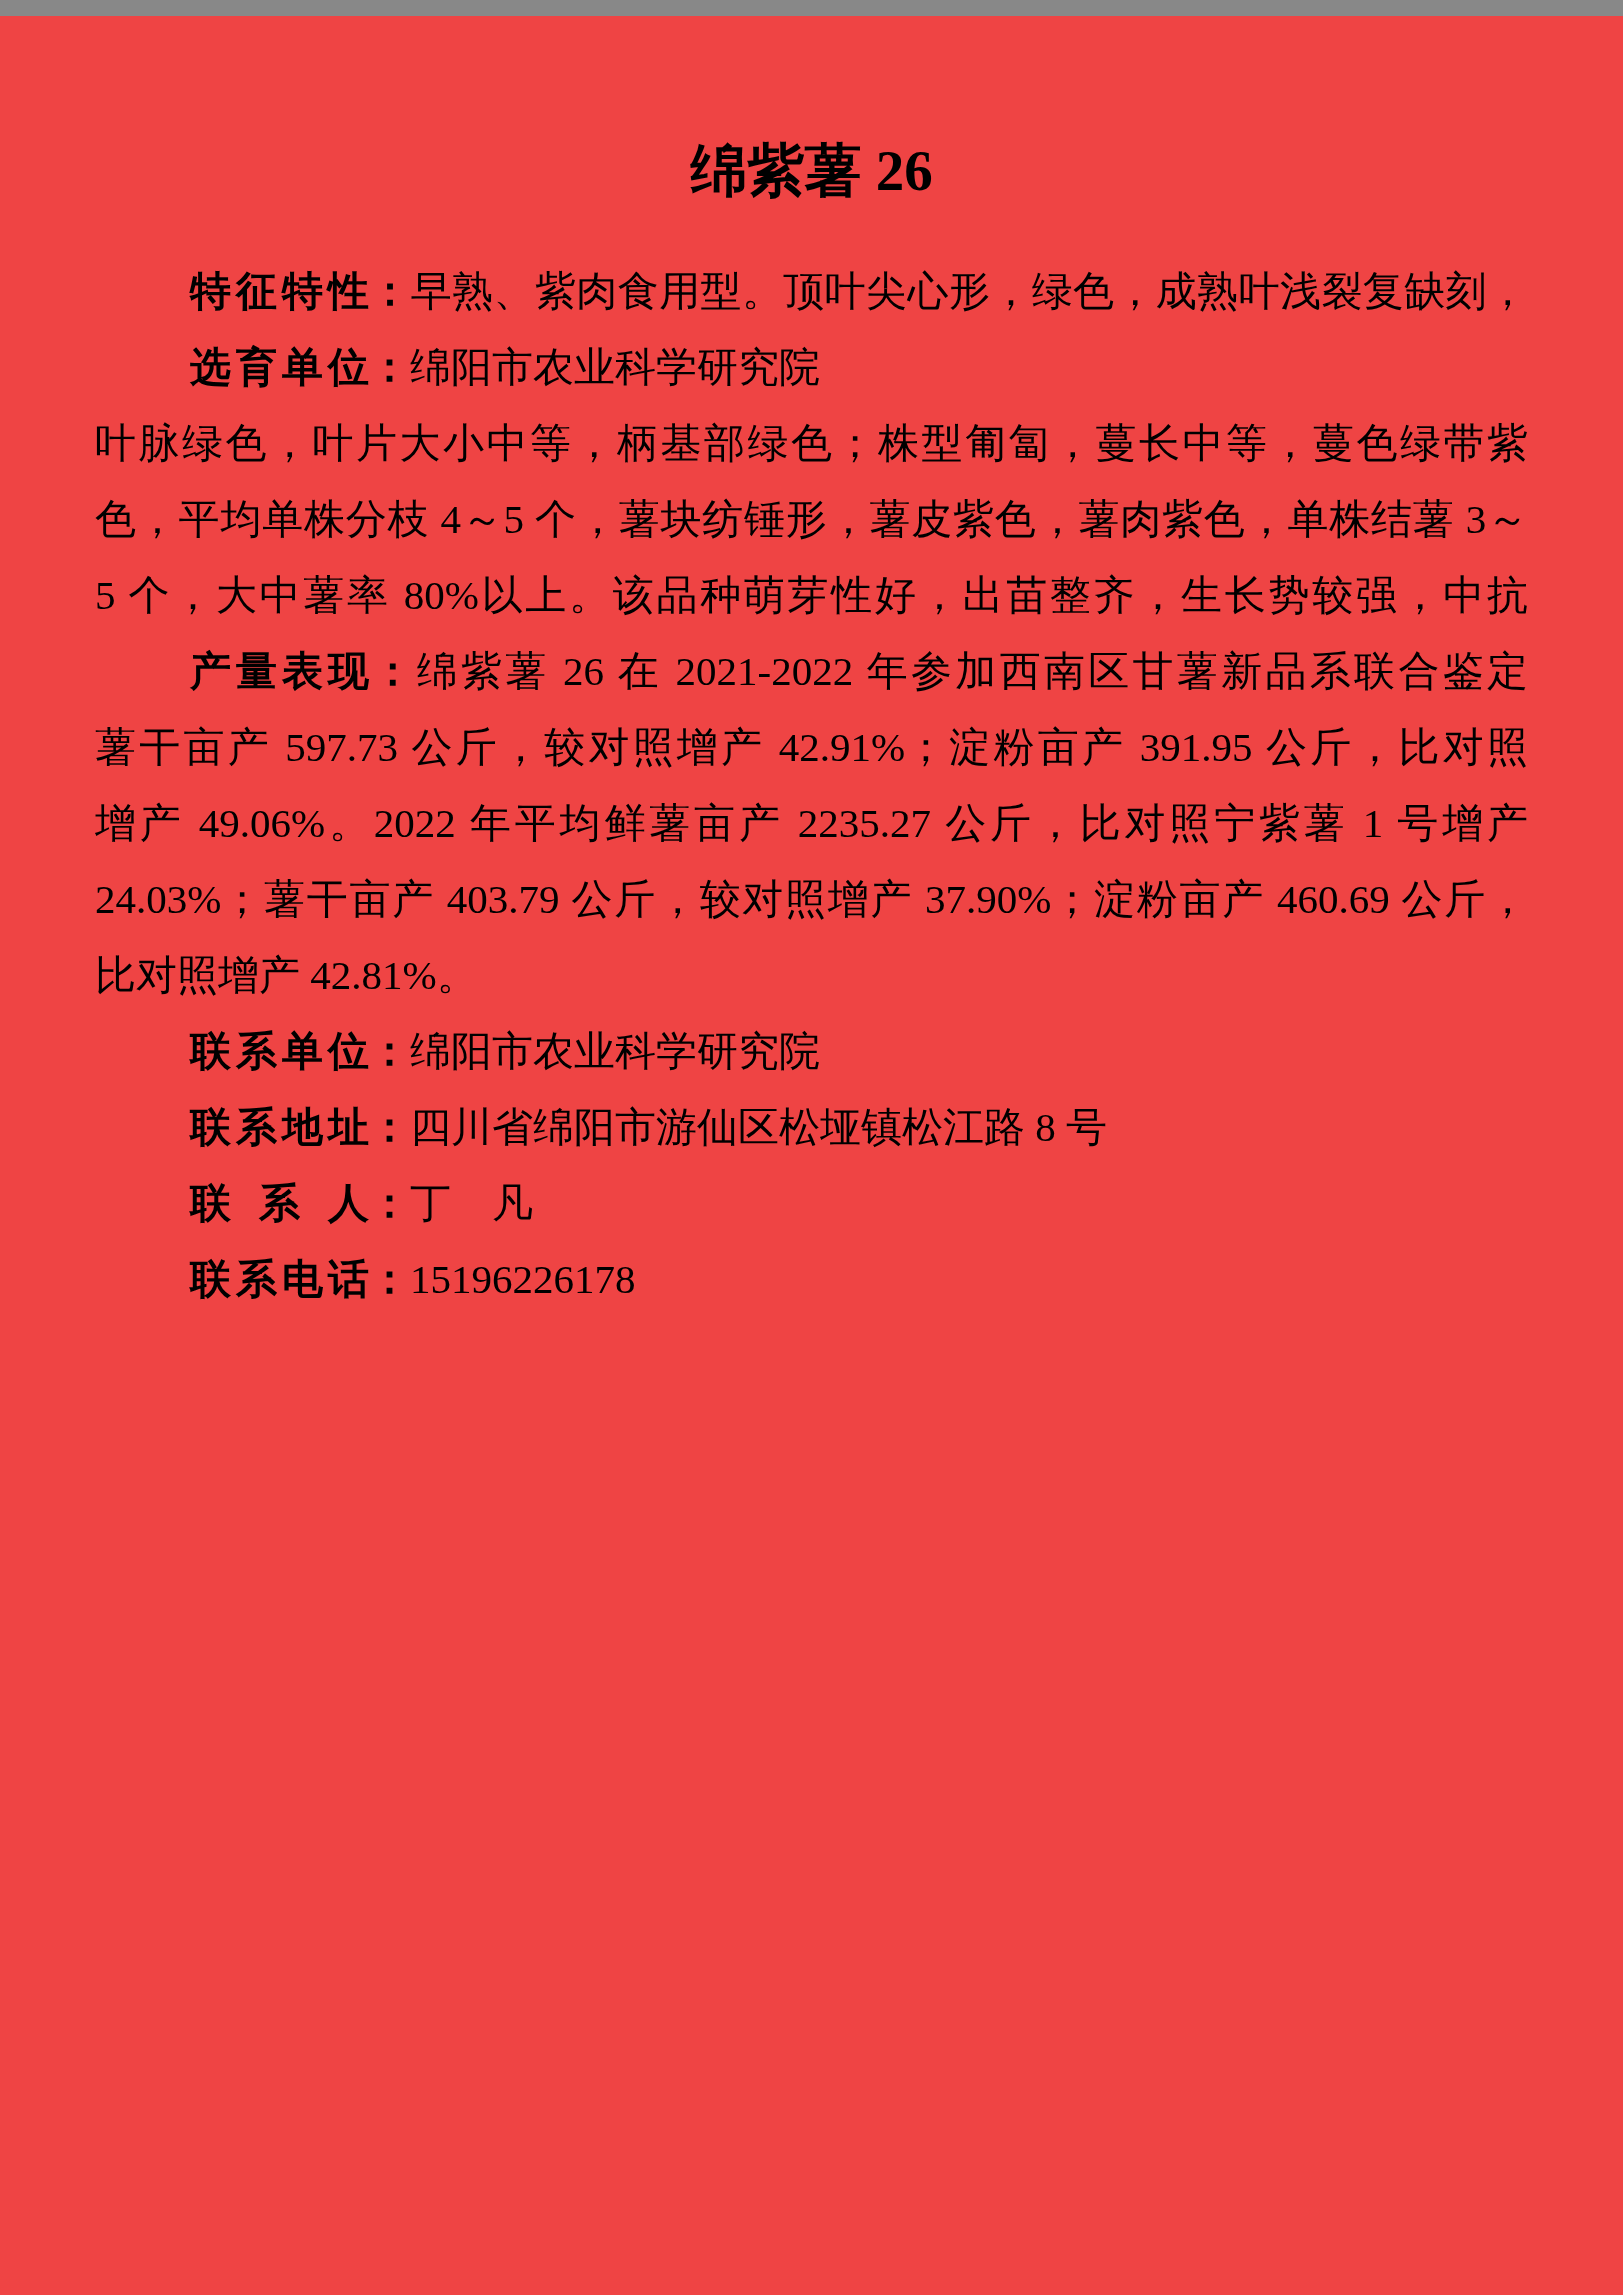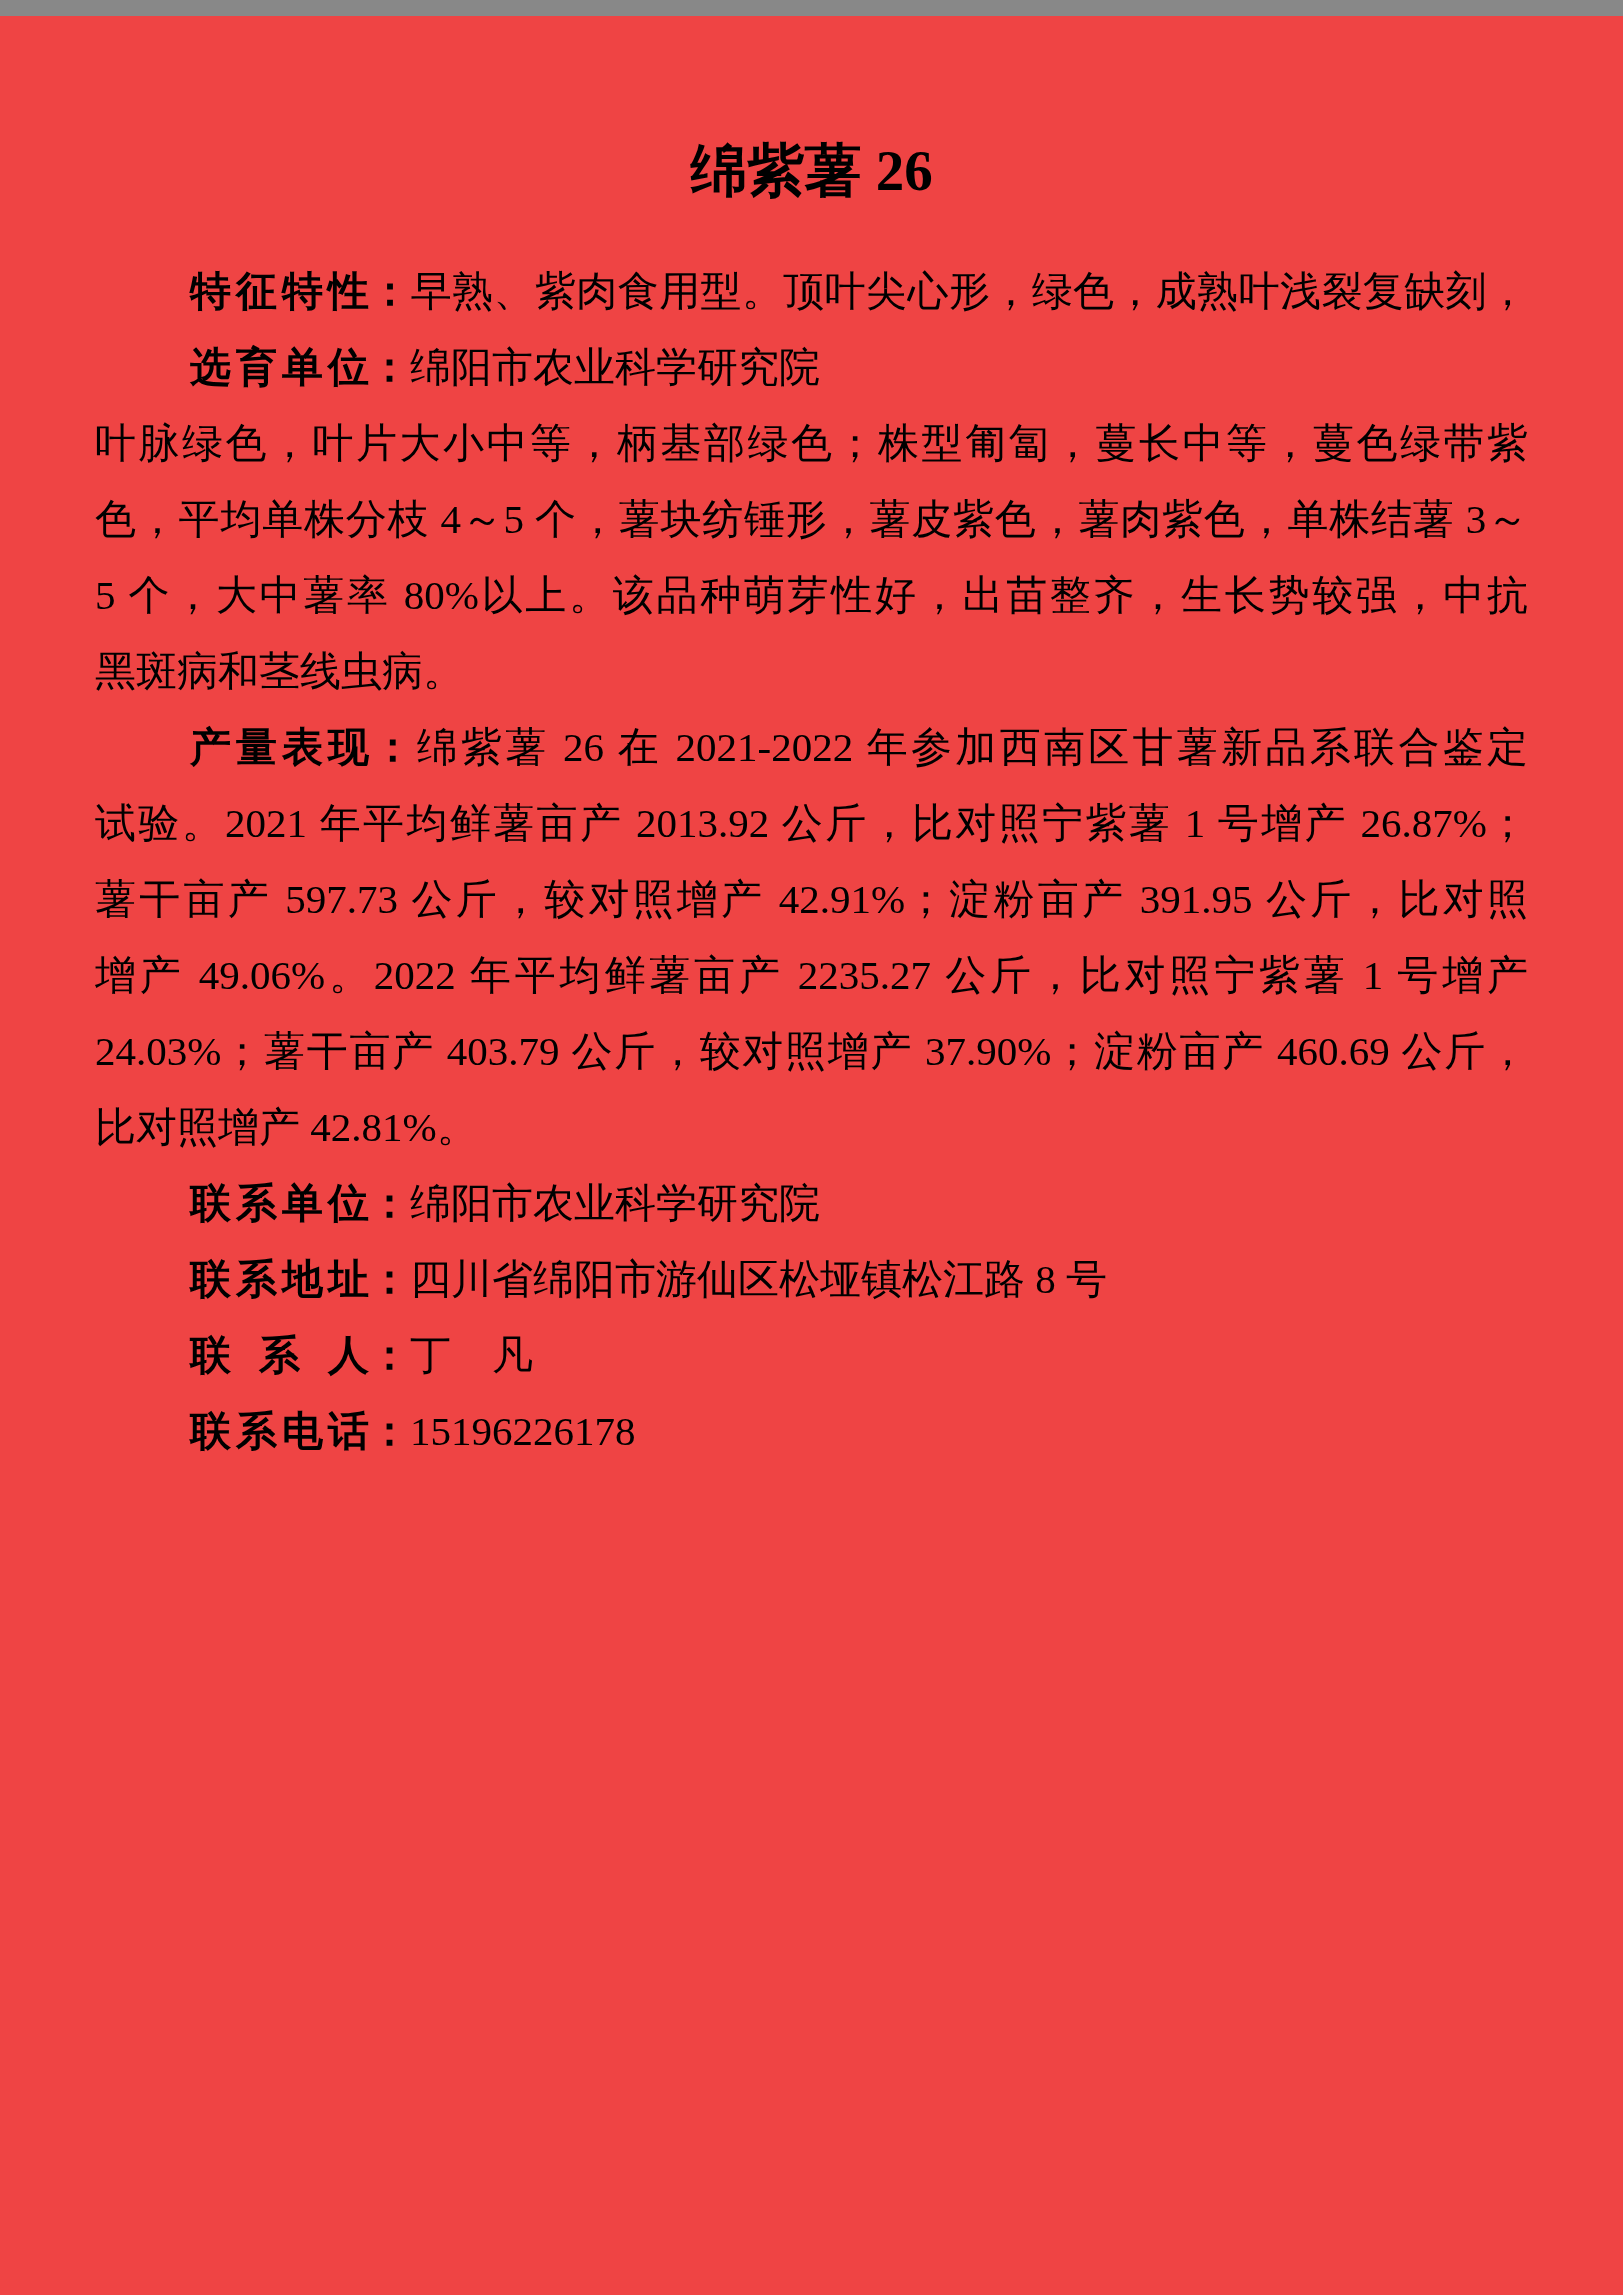--- a/index.html
+++ b/index.html
@@ -67,24 +67,22 @@
     <div class="title">绵紫薯 26</div>
 
     <div class="body">
 
       <div class="line first just"><span class="plabel spread">特征特性</span><span class="pcolon">：</span><span>早熟、紫肉食用型。顶叶尖心形，绿色，成熟叶浅裂复缺刻，</span></div>
 
       <div class="line first"><span class="plabel spread">选育单位</span><span class="pcolon">：</span><span>绵阳市农业科学研究院</span></div>
       <div class="line just">叶脉绿色，叶片大小中等，柄基部绿色；株型匍匐，蔓长中等，蔓色绿带紫</div>
       <div class="line just">色，平均单株分枝 4～5 个，薯块纺锤形，薯皮紫色，薯肉紫色，单株结薯 3～</div>
       <div class="line just">5 个，大中薯率 80%以上。该品种萌芽性好，出苗整齐，生长势较强，中抗</div>
-      <div class="line">黑斑病和茎线虫病。</div>
 
       <div class="line first just"><span class="plabel spread">产量表现</span><span class="pcolon">：</span><span>绵紫薯 26 在 2021-2022 年参加西南区甘薯新品系联合鉴定</span></div>
-      <div class="line just">试验。2021 年平均鲜薯亩产 2013.92 公斤，比对照宁紫薯 1 号增产 26.87%；</div>
       <div class="line just">薯干亩产 597.73 公斤，较对照增产 42.91%；淀粉亩产 391.95 公斤，比对照</div>
       <div class="line just">增产 49.06%。2022 年平均鲜薯亩产 2235.27 公斤，比对照宁紫薯 1 号增产</div>
       <div class="line just">24.03%；薯干亩产 403.79 公斤，较对照增产 37.90%；淀粉亩产 460.69 公斤，</div>
       <div class="line">比对照增产 42.81%。</div>
 
       <div class="line first"><span class="clabel spread">联系单位</span><span class="pcolon">：</span><span>绵阳市农业科学研究院</span></div>
 
       <div class="line first"><span class="clabel spread">联系地址</span><span class="pcolon">：</span><span>四川省绵阳市游仙区松垭镇松江路 8 号</span></div>
 
       <div class="line first"><span class="clabel spread">联系人</span><span class="pcolon">：</span><span>丁　凡</span></div>

